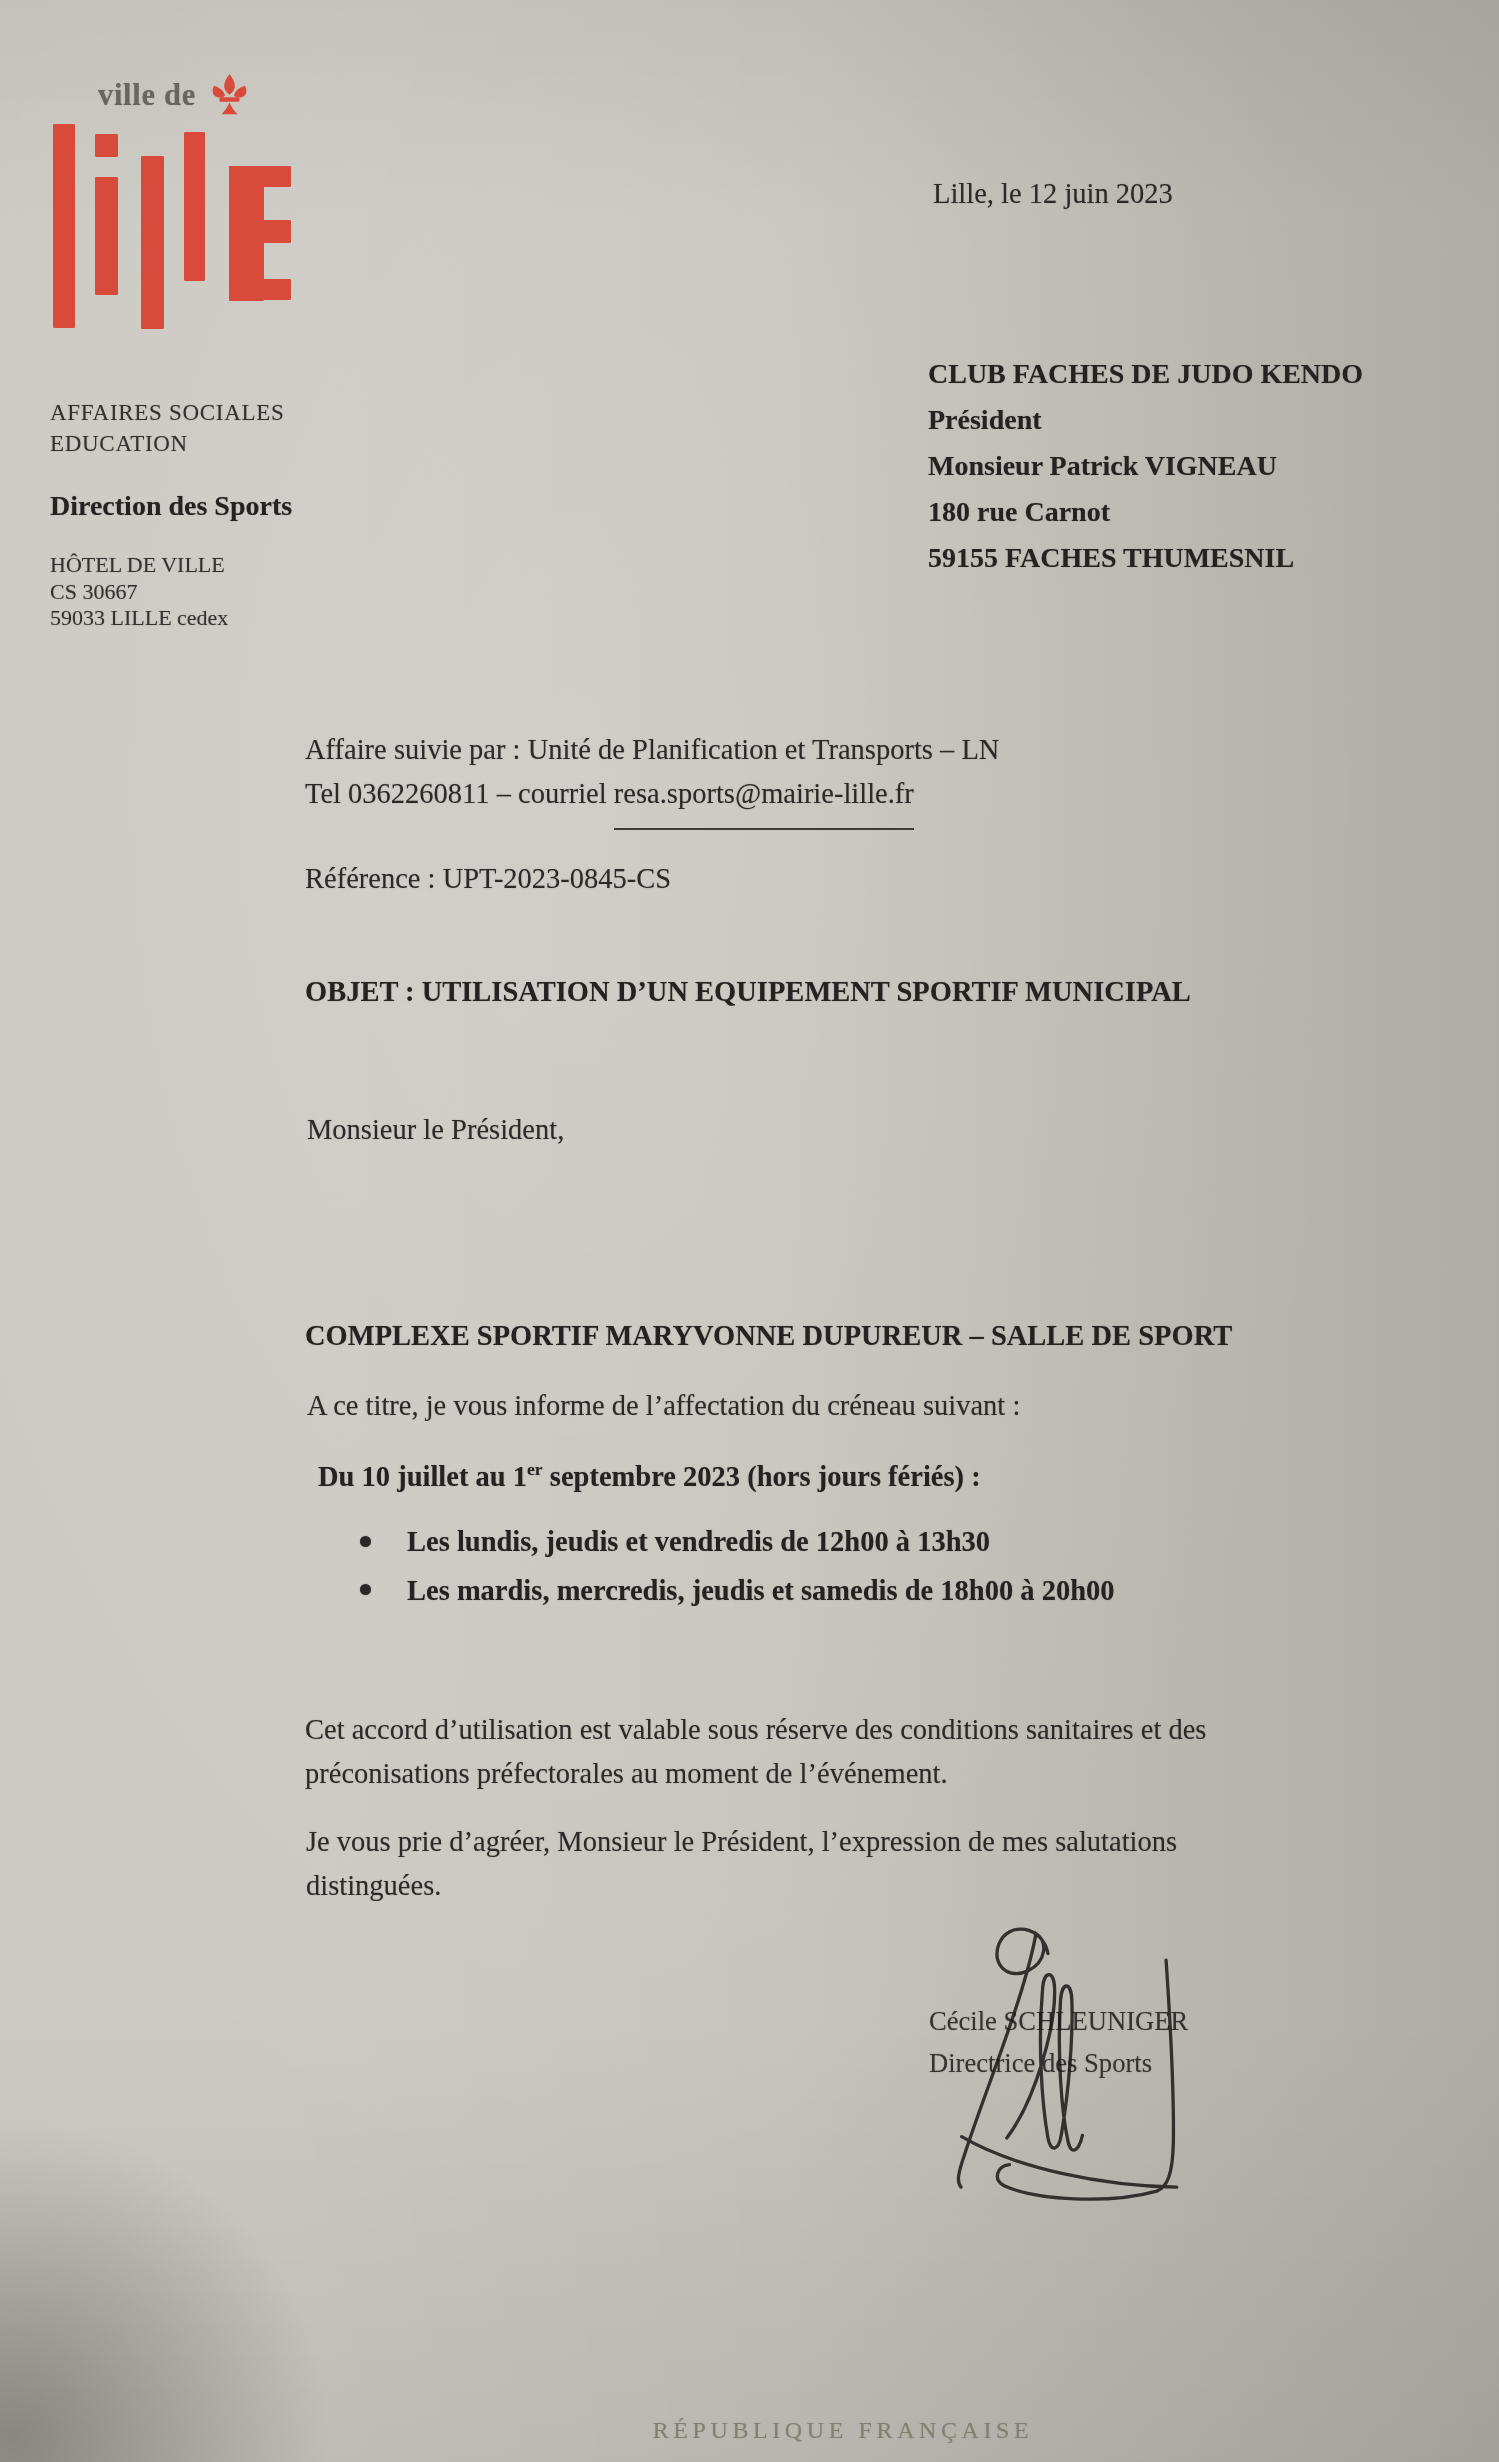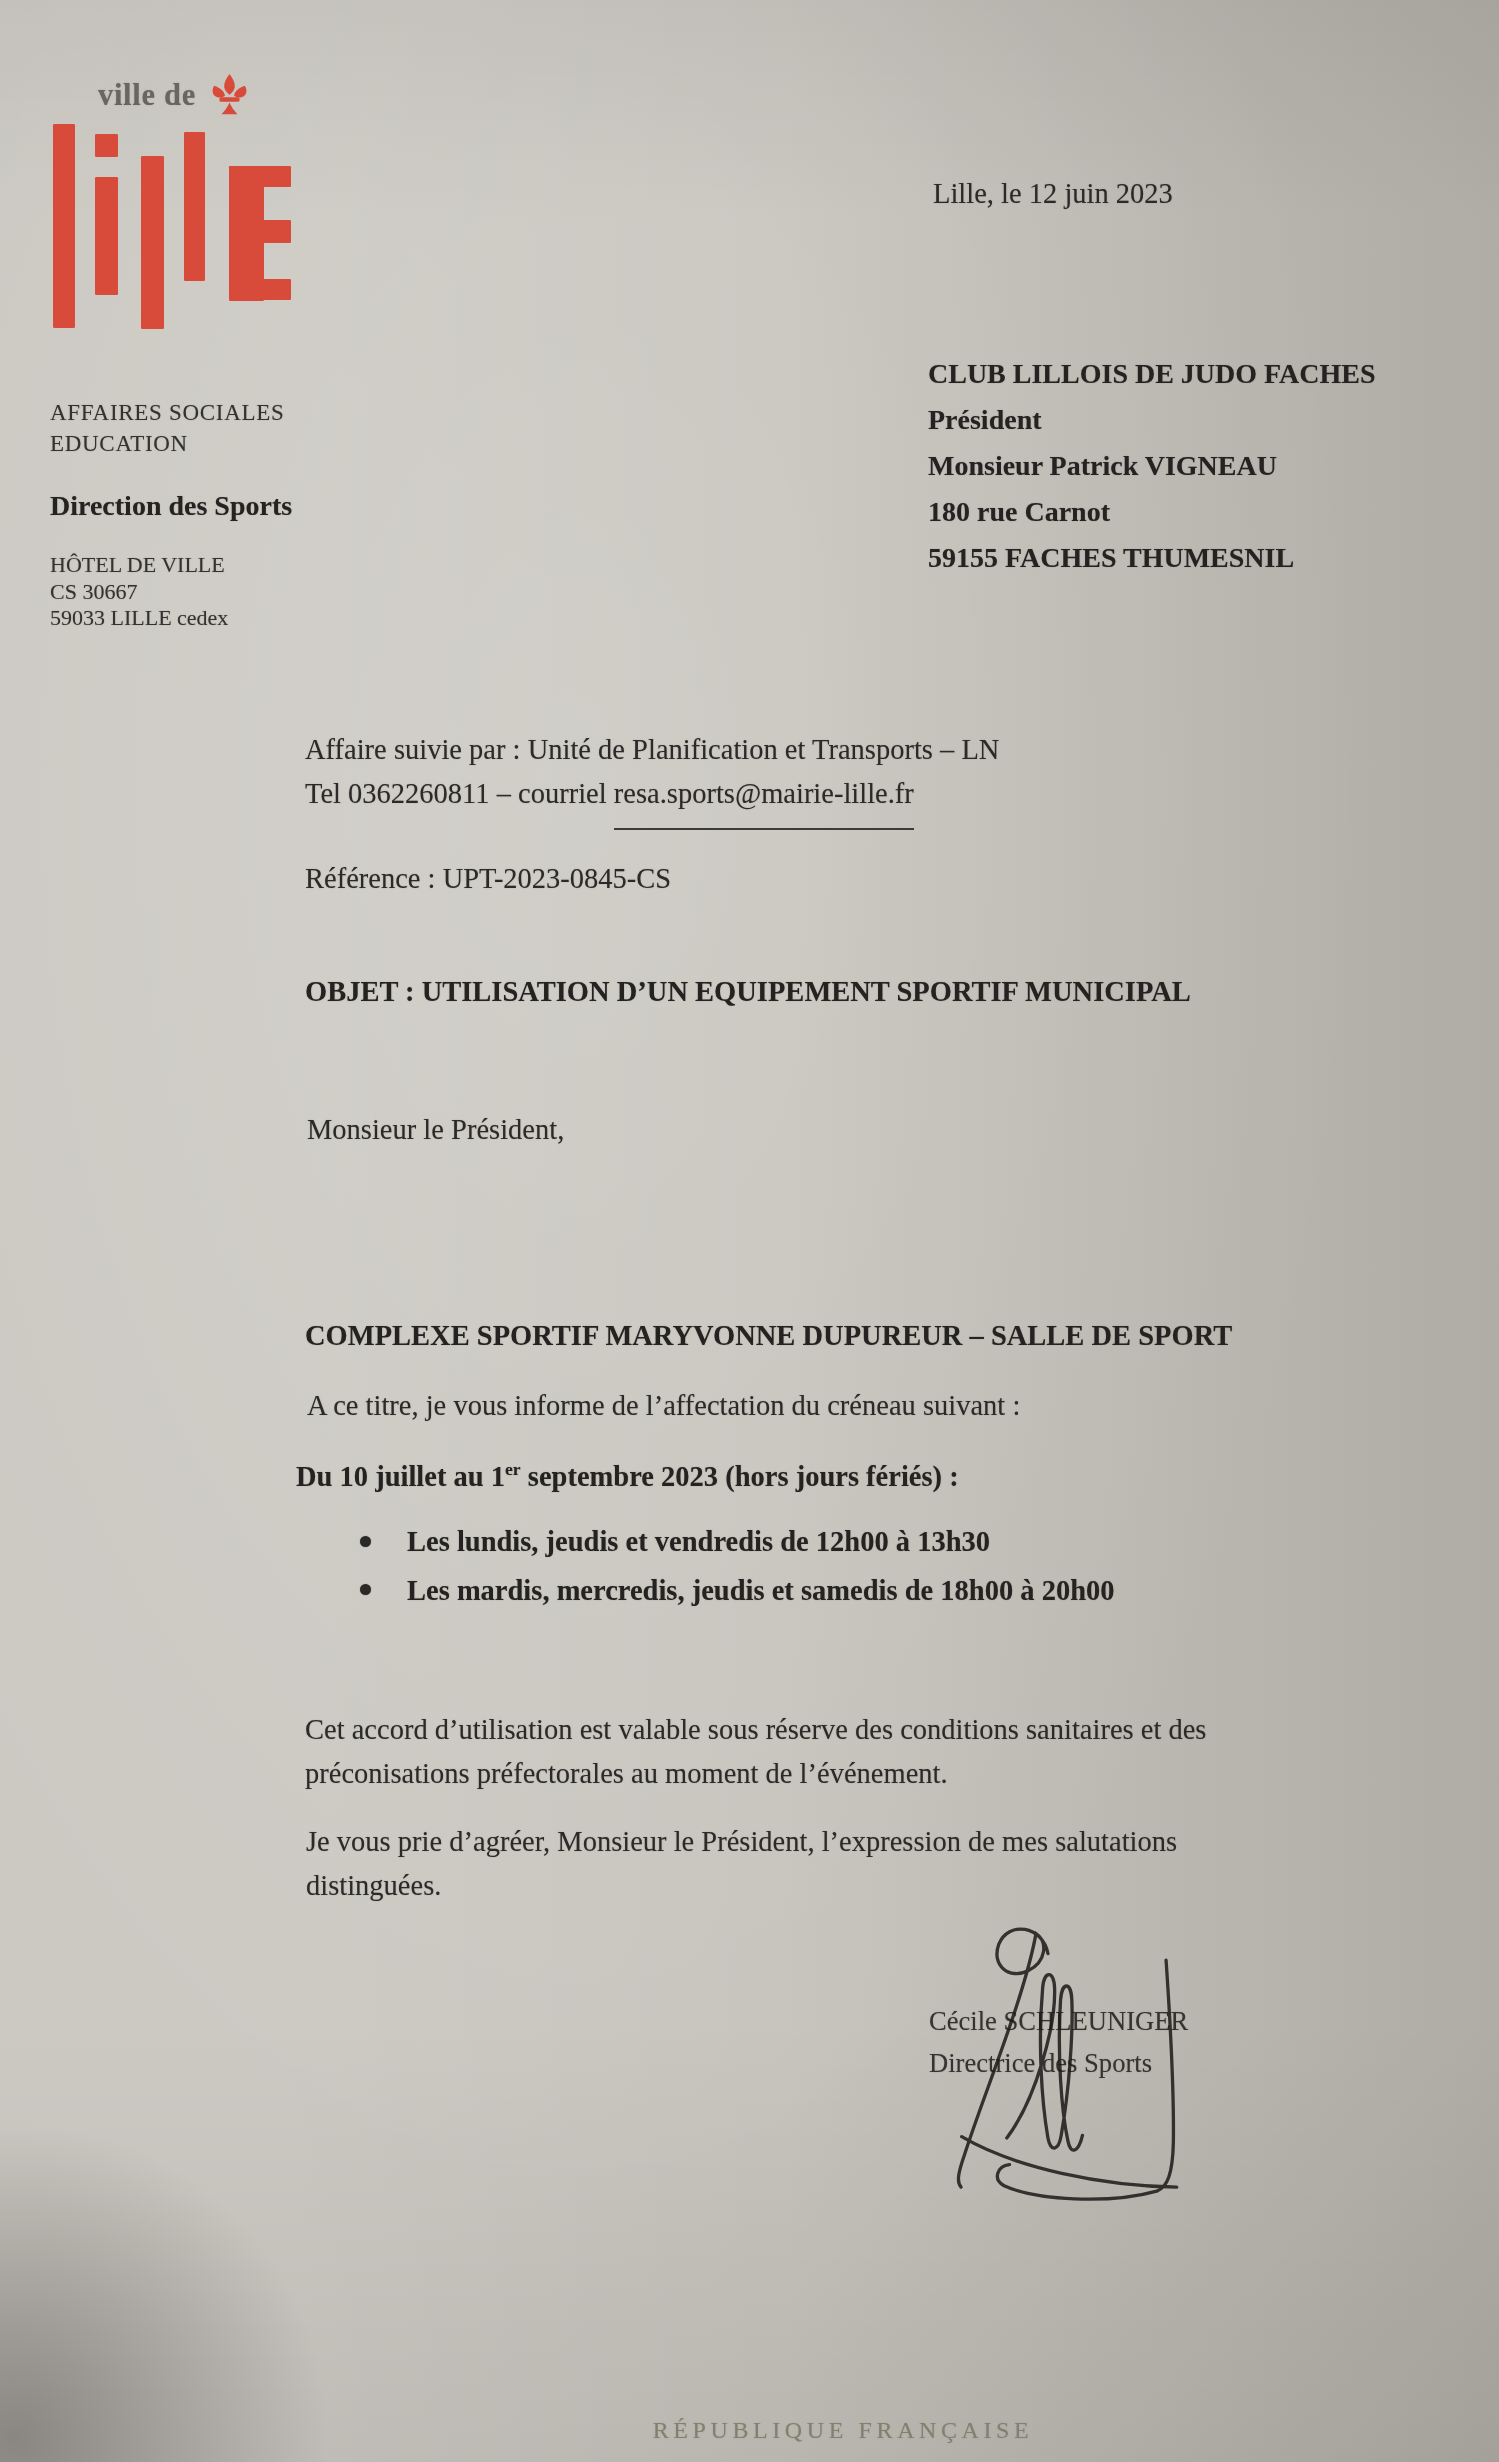--- a/index.html
+++ b/index.html
@@ -61,21 +61,21 @@
       <div class="red" style="left:179px;top:100px;width:35px;height:135px;"></div>
       <div class="red" style="left:179px;top:100px;width:62px;height:20.6px;"></div>
       <div class="red" style="left:179px;top:154px;width:62px;height:22.6px;"></div>
       <div class="red" style="left:179px;top:213px;width:62px;height:21px;"></div>
     </div>
   </div>
 
   <div class="abs txt body-size" style="left:933px;top:178px;">Lille, le 12 juin 2023</div>
 
   <div class="abs txt recipient" style="left:928px;top:351px;">
-    <div>CLUB LILLOIS DE JUDO FACHES</div>
+    <div>CLUB FACHES DE JUDO KENDO</div>
     <div>Président</div>
     <div>Monsieur Patrick VIGNEAU</div>
     <div>180 rue Carnot</div>
     <div>59155 FACHES THUMESNIL</div>
   </div>
 
   <div class="abs txt dept" style="left:50px;top:398px;">
     <div>AFFAIRES SOCIALES</div>
     <div>EDUCATION</div>
   </div>
@@ -94,21 +94,21 @@
 
   <div class="abs txt body-size b" style="left:305px;top:976px;">OBJET : UTILISATION D’UN EQUIPEMENT SPORTIF MUNICIPAL</div>
 
   <div class="abs txt body-size" style="left:307px;top:1114px;">Monsieur le Président,</div>
 
 
   <div class="abs txt body-size b" style="left:305px;top:1320px;">COMPLEXE SPORTIF MARYVONNE DUPUREUR – SALLE DE SPORT</div>
 
   <div class="abs txt body-size" style="left:307px;top:1390px;">A ce titre, je vous informe de l’affectation du créneau suivant :</div>
 
-  <div class="abs txt body-size b" style="left:296px;top:1459px;"><span>Du 10 juillet au 1</span><sup>er</sup><span> septembre 2023 (hors jours fériés) :</span></div>
+  <div class="abs txt body-size b" style="left:318px;top:1459px;"><span>Du 10 juillet au 1</span><sup>er</sup><span> septembre 2023 (hors jours fériés) :</span></div>
 
   <div class="bullet-dot" style="left:360px;top:1536px;"></div>
   <div class="abs txt body-size b" style="left:407px;top:1526px;">Les lundis, jeudis et vendredis de 12h00 à 13h30</div>
 
   <div class="bullet-dot" style="left:360px;top:1584px;"></div>
   <div class="abs txt body-size b" style="left:407px;top:1575px;">Les mardis, mercredis, jeudis et samedis de 18h00 à 20h00</div>
 
   <div class="abs txt body-size" style="left:305px;top:1708px;line-height:44px;">
     <div>Cet accord d’utilisation est valable sous réserve des conditions sanitaires et des</div>
     <div>préconisations préfectorales au moment de l’événement.</div>

